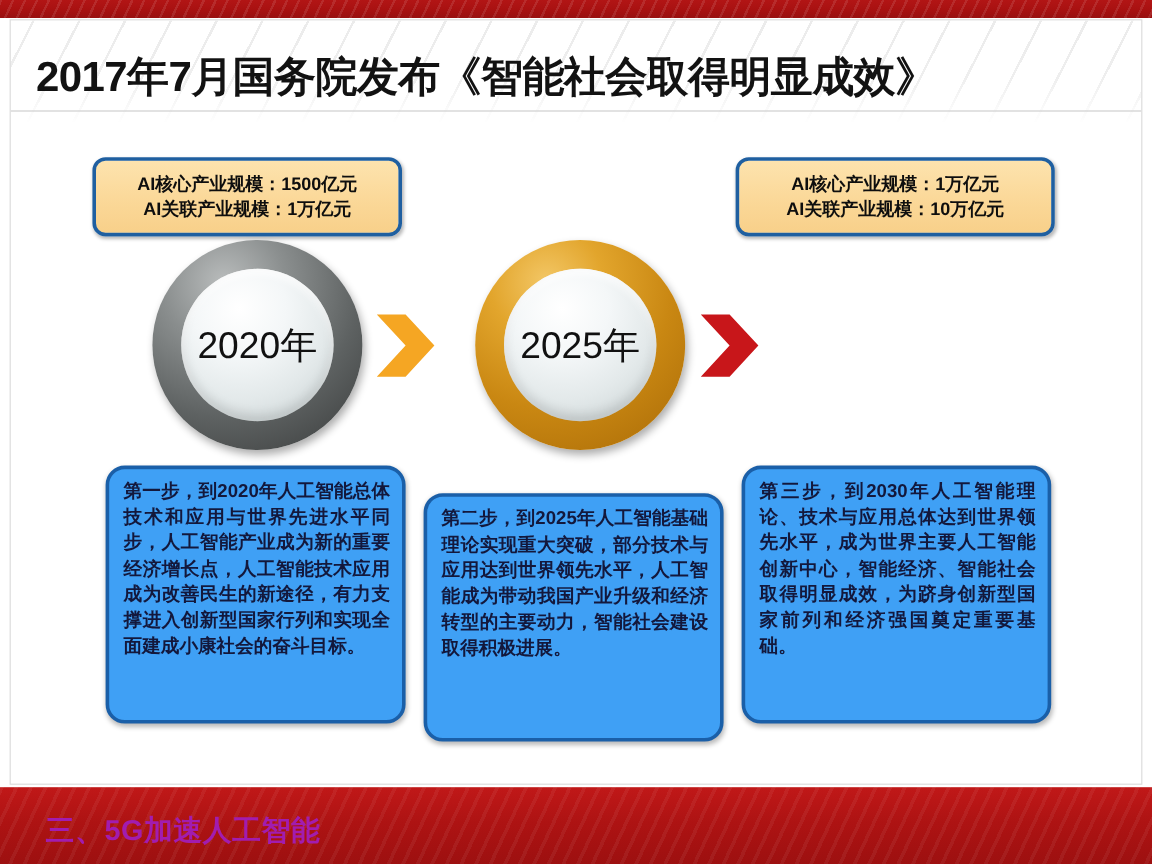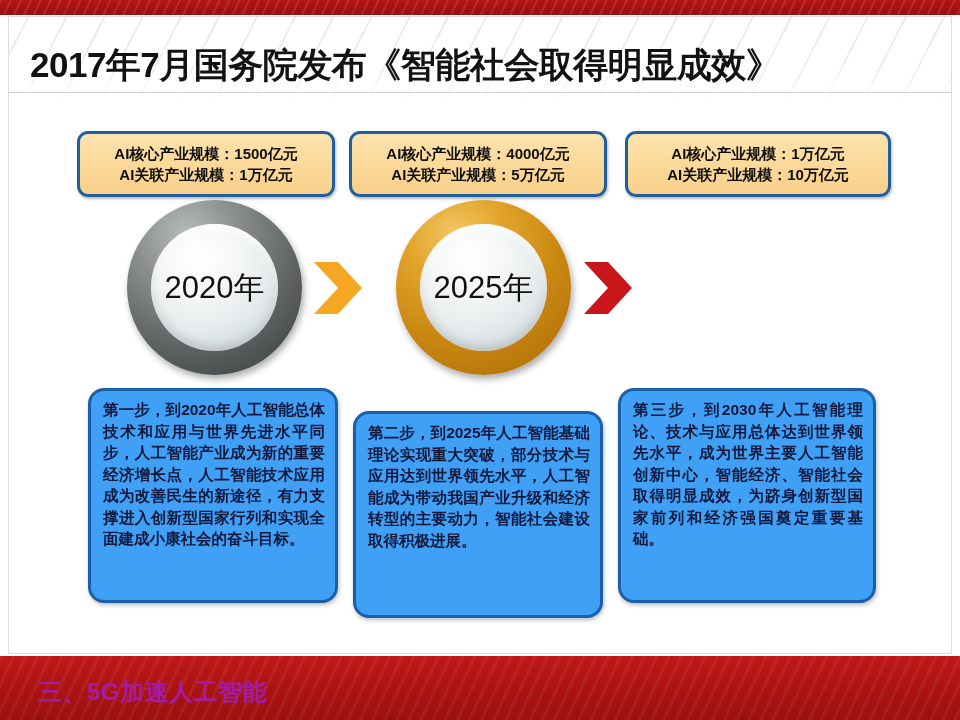--- a/index.html
+++ b/index.html
@@ -101,21 +101,21 @@
     top: 0;
     height: 66px;
     box-sizing: border-box;
     border: 3px solid #1f5fa0;
     border-radius: 11px;
     background: linear-gradient(to bottom, #fde3ae 0%, #fbd99a 50%, #f8d08a 100%);
     box-shadow: 1px 2px 3px rgba(0,0,0,0.28);
   }
   .stat-box.b1 { left: 0px;   width: 258px; }
   .stat-box.b2 { left: 272px; width: 258px; }
-  .stat-box.b3 { left: 548px; width: 266px; }
+  .stat-box.b3 { left: 536px; width: 266px; }
 
   .stat-lines {
     position: absolute;
     left: 0; right: 0;
     top: 50%;
     transform: translateY(-50%);
     text-align: center;
     color: #0e0e0e;
     font-size: 15px;
     line-height: 21px;
@@ -252,26 +252,20 @@
 
   <div class="stat-row">
 
     <div class="stat-box b1">
       <div class="stat-lines">
         <div>AI核心产业规模：1500亿元</div>
         <div>AI关联产业规模：1万亿元</div>
       </div>
     </div>
 
-    <div class="stat-box b2">
-      <div class="stat-lines">
-        <div>AI核心产业规模：4000亿元</div>
-        <div>AI关联产业规模：5万亿元</div>
-      </div>
-    </div>
 
     <div class="stat-box b3">
       <div class="stat-lines">
         <div>AI核心产业规模：1万亿元</div>
         <div>AI关联产业规模：10万亿元</div>
       </div>
     </div>
 
   </div>
 

